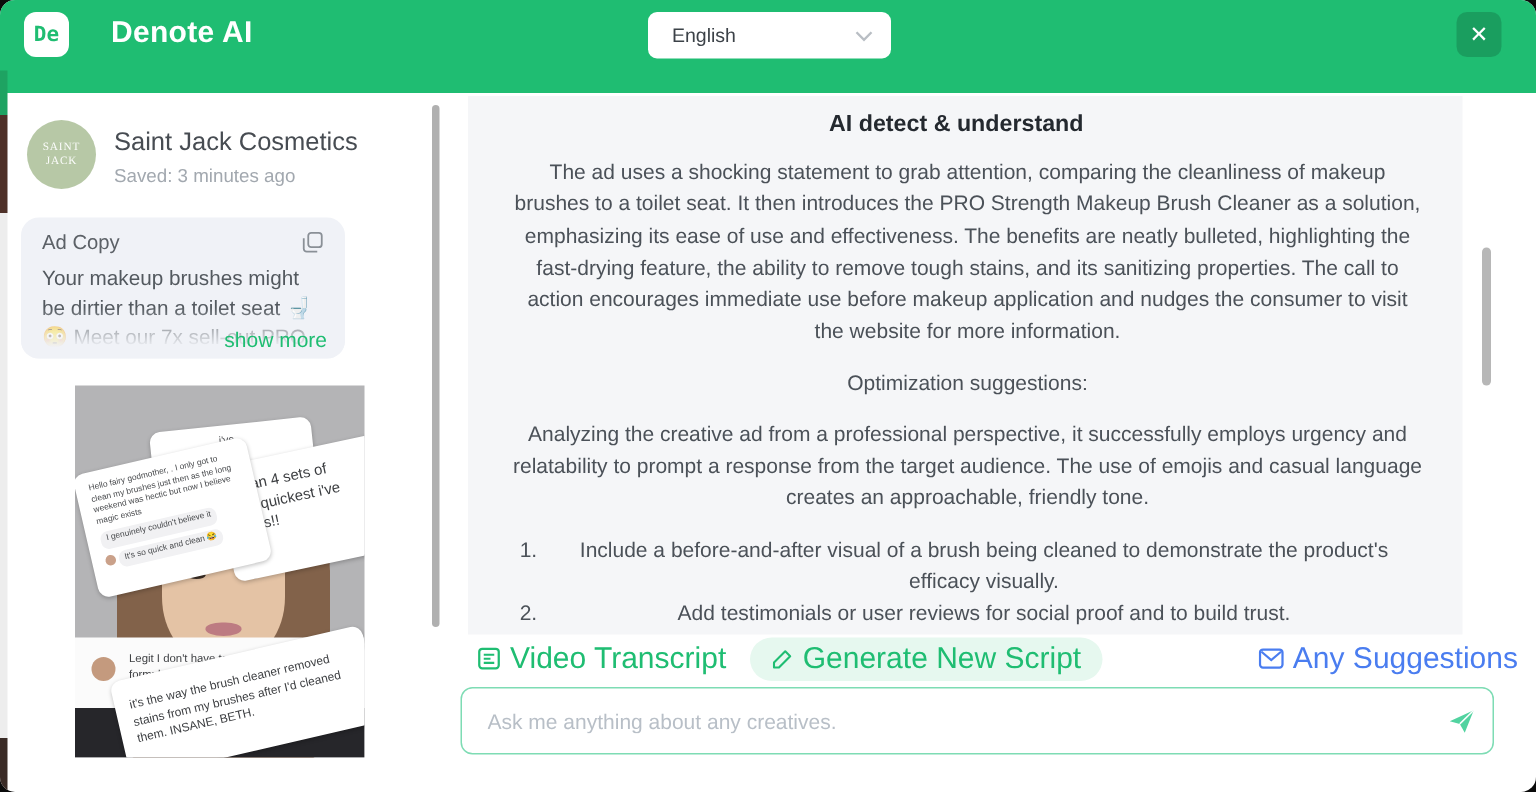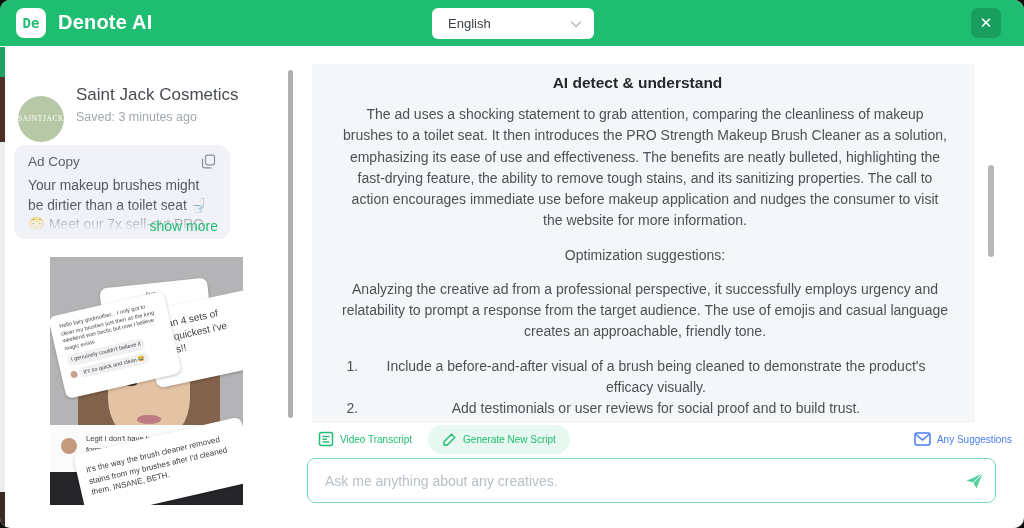--- a/index.html
+++ b/index.html
@@ -1,33 +1,33 @@
 <!DOCTYPE html>
 <html><head>
 <meta charset="utf-8">
 <style>
   * { margin:0; padding:0; box-sizing:border-box; }
   html,body { width:1024px; height:528px; background:#0b0b0b; font-family:"Liberation Sans", sans-serif; }
   .app { position:relative; width:1024px; height:528px; background:#ffffff; border-radius:10px; overflow:hidden; }
 
   
-  .header { position:absolute; left:0; top:0; width:1024px; height:46px; background:#1fbd72; }
+  .header { position:absolute; left:0; top:0; width:1024px; height:62px; background:#1fbd72; }
   .logo-box { position:absolute; left:16px; top:8px; width:30px; height:30px; background:#fff; border-radius:8px; display:flex; align-items:center; justify-content:center; }
   .logo-text { color:#1fbd72; font-family:"DejaVu Sans Mono", monospace; font-weight:bold; font-size:14px; }
-  .app-name { position:absolute; left:58px; top:11px; color:#fff; font-size:20px; font-weight:600; letter-spacing:.2px; }
+  .app-name { position:absolute; left:74px; top:11px; color:#fff; font-size:20px; font-weight:600; letter-spacing:.2px; }
   .lang-select { position:absolute; left:432px; top:8px; width:162px; height:31px; background:#fff; border-radius:6px; display:flex; align-items:center; justify-content:space-between; padding:0 12px 0 16px; cursor:pointer; }
   .lang-label { font-size:13px; color:#3c4248; }
   .close-btn { position:absolute; left:971px; top:8px; width:30px; height:30px; border-radius:7px; background:rgba(0,0,0,0.16); color:#fff; display:flex; align-items:center; justify-content:center; font-size:15px; cursor:pointer; }
 
   
   .edge-strip { position:absolute; left:0; top:47px; width:5px; height:481px;
     background:linear-gradient(180deg,#1ea362 0,#1ea362 30px,#4e3028 30px,#4e3028 95px,#ededed 95px,#ededed 445px,#3a2b26 445px); }
 
   
-  .avatar { position:absolute; left:18px; top:96px; width:46px; height:46px; border-radius:50%; background:#b7c8a6; display:flex; flex-direction:row; align-items:center; justify-content:center; }
+  .avatar { position:absolute; left:18px; top:80px; width:46px; height:46px; border-radius:50%; background:#b7c8a6; display:flex; flex-direction:column; align-items:center; justify-content:center; }
   .avatar span { color:rgba(255,255,255,.95); font-family:"Liberation Serif", serif; font-size:7.5px; line-height:1.15; letter-spacing:.6px; }
   .brand-name { position:absolute; left:76px; top:85px; font-size:17px; color:#474c52; }
   .saved-status { position:absolute; left:76px; top:110px; font-size:12.5px; color:#a2a8af; }
 
   .adcopy-card { position:absolute; left:14px; top:145px; width:216px; height:94px; background:#f0f2f7; border-radius:12px; padding:9px 14px; overflow:hidden; }
   .adcopy-head { display:flex; align-items:center; justify-content:space-between; }
   .adcopy-label { font-size:13.5px; color:#5c6167; }
   .adcopy-text { margin-top:7px; font-size:13.8px; color:#53595f; line-height:1.42; }
   .adcopy-fade { position:absolute; left:0; right:0; bottom:0; height:34px; background:linear-gradient(180deg, rgba(240,242,247,0) 0%, #f0f2f7 78%); }
   .show-more { position:absolute; right:12px; bottom:5px; font-size:14px; color:#1fbd72; cursor:pointer;margin-top:18px; }
@@ -60,21 +60,21 @@
   .main-panel { position:absolute; left:312px; top:64px; width:663px; height:359px; background:#f5f6f8; padding:8px 25px 0 28px; overflow:hidden;text-align:center; }
   .main-heading { font-size:15.5px; font-weight:700; color:#24292f; margin:2px 0 12px -15px; }
   .main-panel p { font-size:14px; color:#4b5158; line-height:1.52; margin:0 0 13px 0; }
   .main-panel ol { margin:0 0 13px 0; padding-left:22px; }
   .main-panel li { font-size:14px; color:#4b5158; line-height:1.52; }
   .main-scroll { position:absolute; left:988px; top:165px; width:6px; height:92px; background:#b7b7b7; border-radius:3px; cursor:pointer; }
 
   
   .actions-row { position:absolute; left:312px; top:424px; width:700px; height:30px; display:flex; align-items:center; }
   .action { display:flex; align-items:center; gap:6px; cursor:pointer; }
-  .action-label { font-size:10px; }
+  .action-label { font-size:20px; }
   .video-transcript { color:#1fbd72; margin-left:6px; }
   .generate-pill { margin-left:16px; background:#e6f8ef; border-radius:15px; height:29px; padding:0 14px; color:#1fbd72; }
   .flex-sp { flex:1; }
   .any-suggestions { color:#4a7df0; }
 
   
   .chat-bar { position:absolute; left:307px; top:458px; width:689px; height:45px; background:#fff; border:1.5px solid #7edcb4; border-radius:8px; display:flex; align-items:flex-end; }
   .chat-input { flex:1; height:100%; border:none; outline:none; background:transparent; font-size:14px; color:#3c4248; padding:0 10px 0 17px; font-family:"Liberation Sans", sans-serif; }
   .chat-input::placeholder { color:#b8bfc7; }
   .send-btn { width:42px; height:100%; display:flex; align-items:center; justify-content:center; cursor:pointer; }

